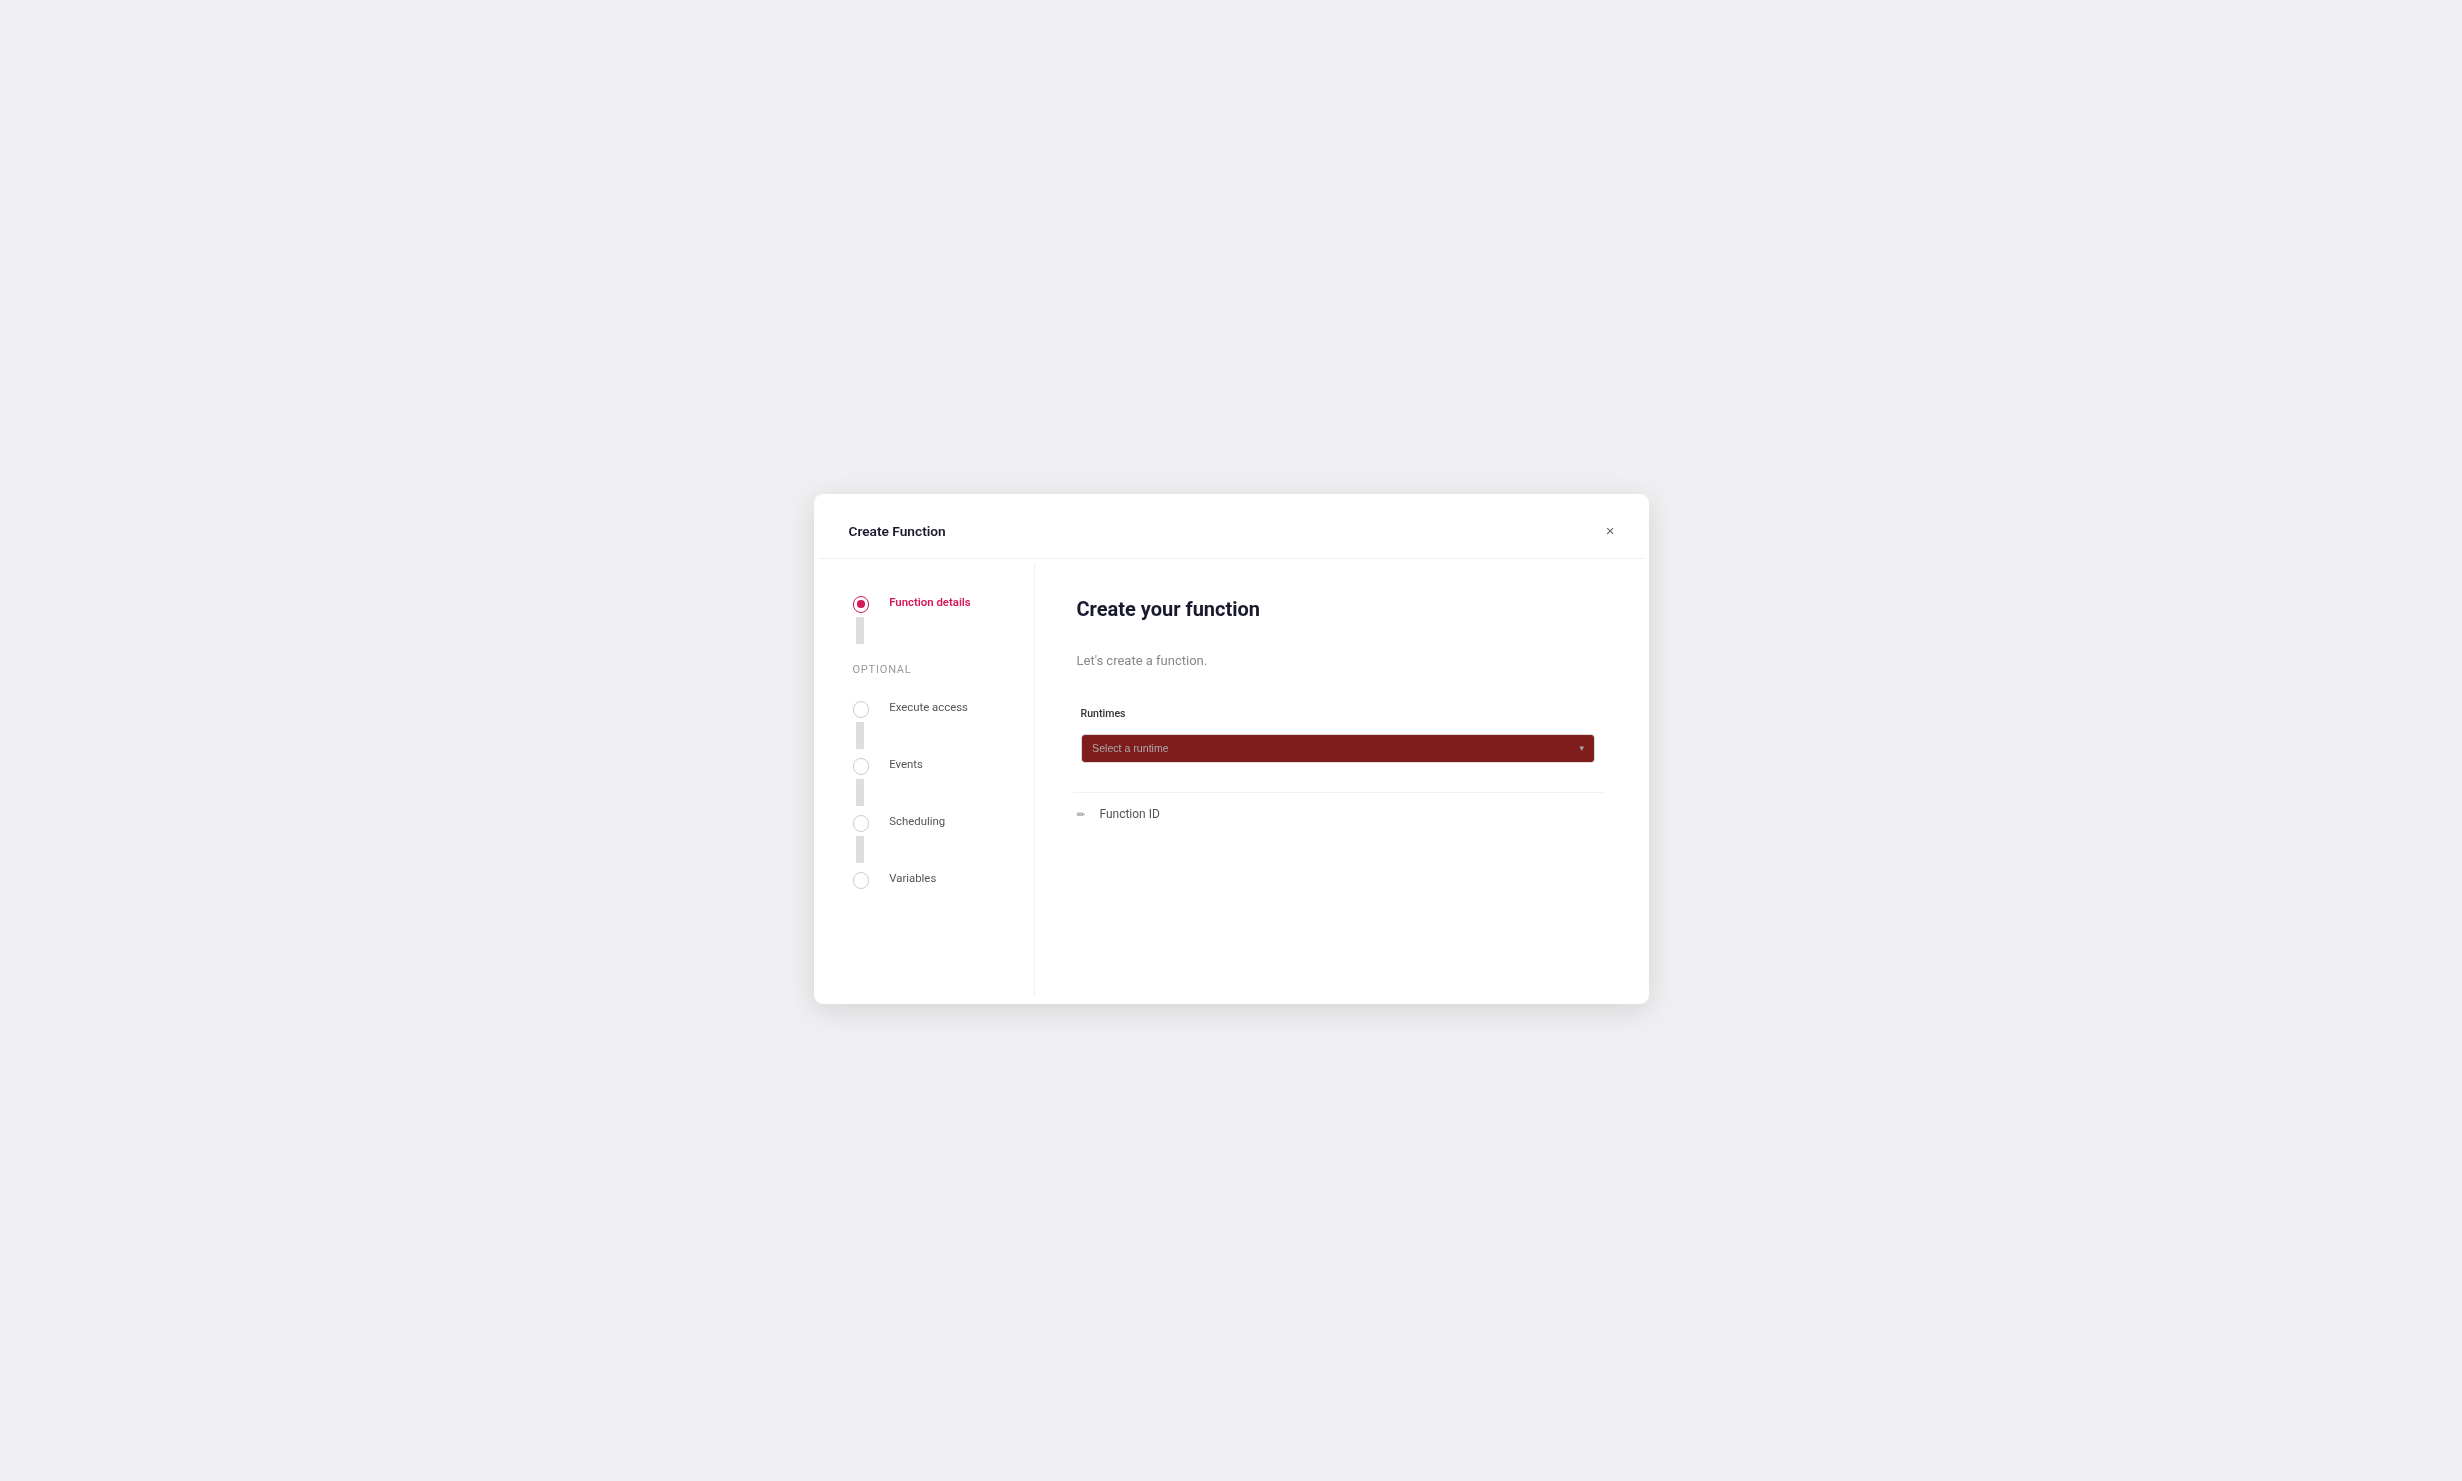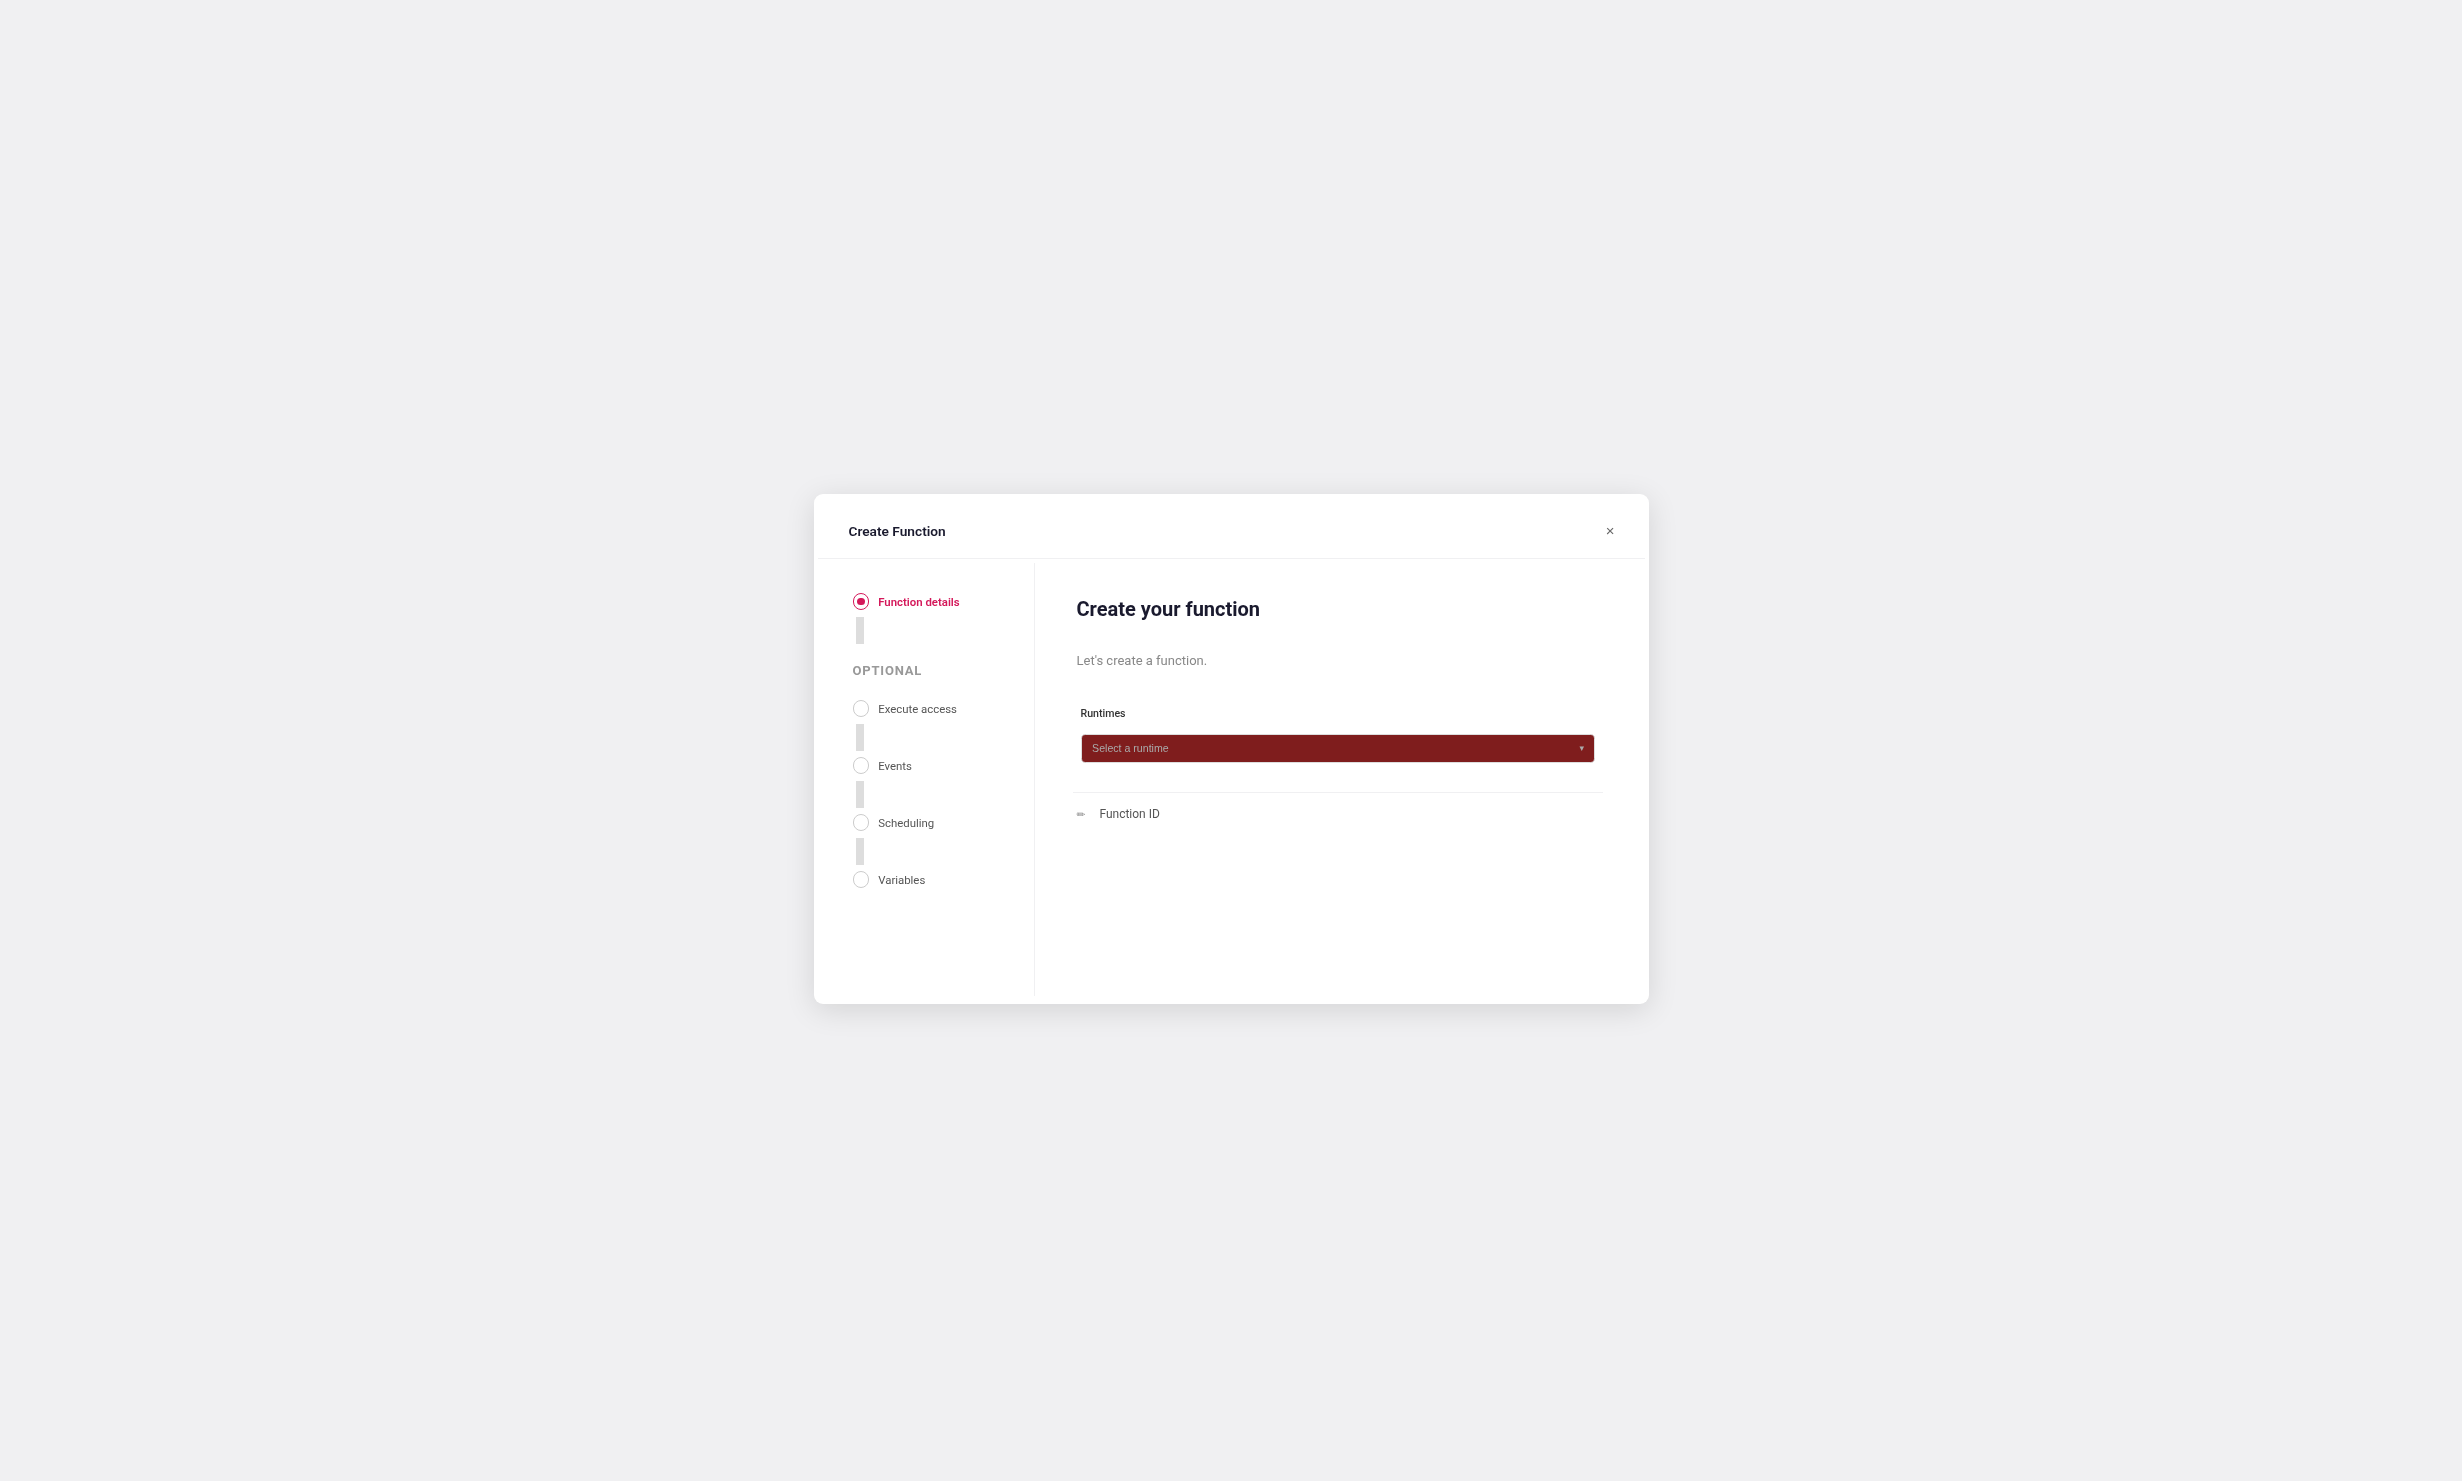--- a/index.html
+++ b/index.html
@@ -70,22 +70,22 @@
 
     .sidebar {
       width: 213px;
       padding: 24px 27px;
       border-right: 0.8px solid #f0f0f2;
       flex-shrink: 0;
     }
 
     .step-item {
       display: flex;
-      align-items: center;
-      gap: 5px;
+      align-items: flex-end;
+      gap: 16px;
       position: relative;
     }
 
     .step-item.active .step-label {
       color: #d4185a;
       font-weight: 600;
     }
 
     .step-label {
       font-size: 11.4px;
@@ -120,22 +120,22 @@
     }
 
     .step-connector {
       width: 1.5px;
       height: 27px;
       background: #ddd;
       margin-left: 7.6px;
     }
 
     .optional-label {
-      font-size: 13px;
-      font-weight: 700;
+      font-size: 11px;
+      font-weight: 400;
       color: #999;
       letter-spacing: 0.8px;
       text-transform: uppercase;
       margin: 15px 0 12px 0;
     }
 
     .main-content {
       flex: 1;
       padding: 30px 38px;
       display: flex;

